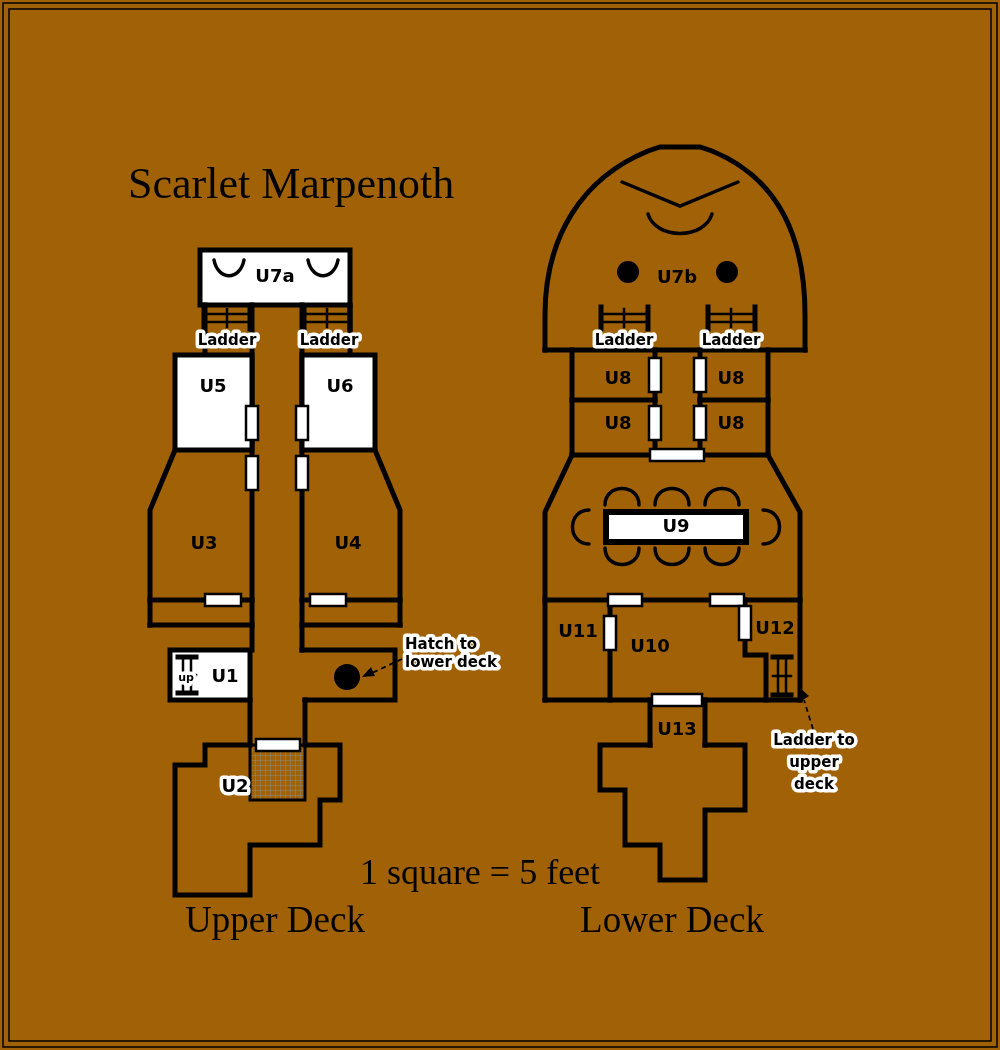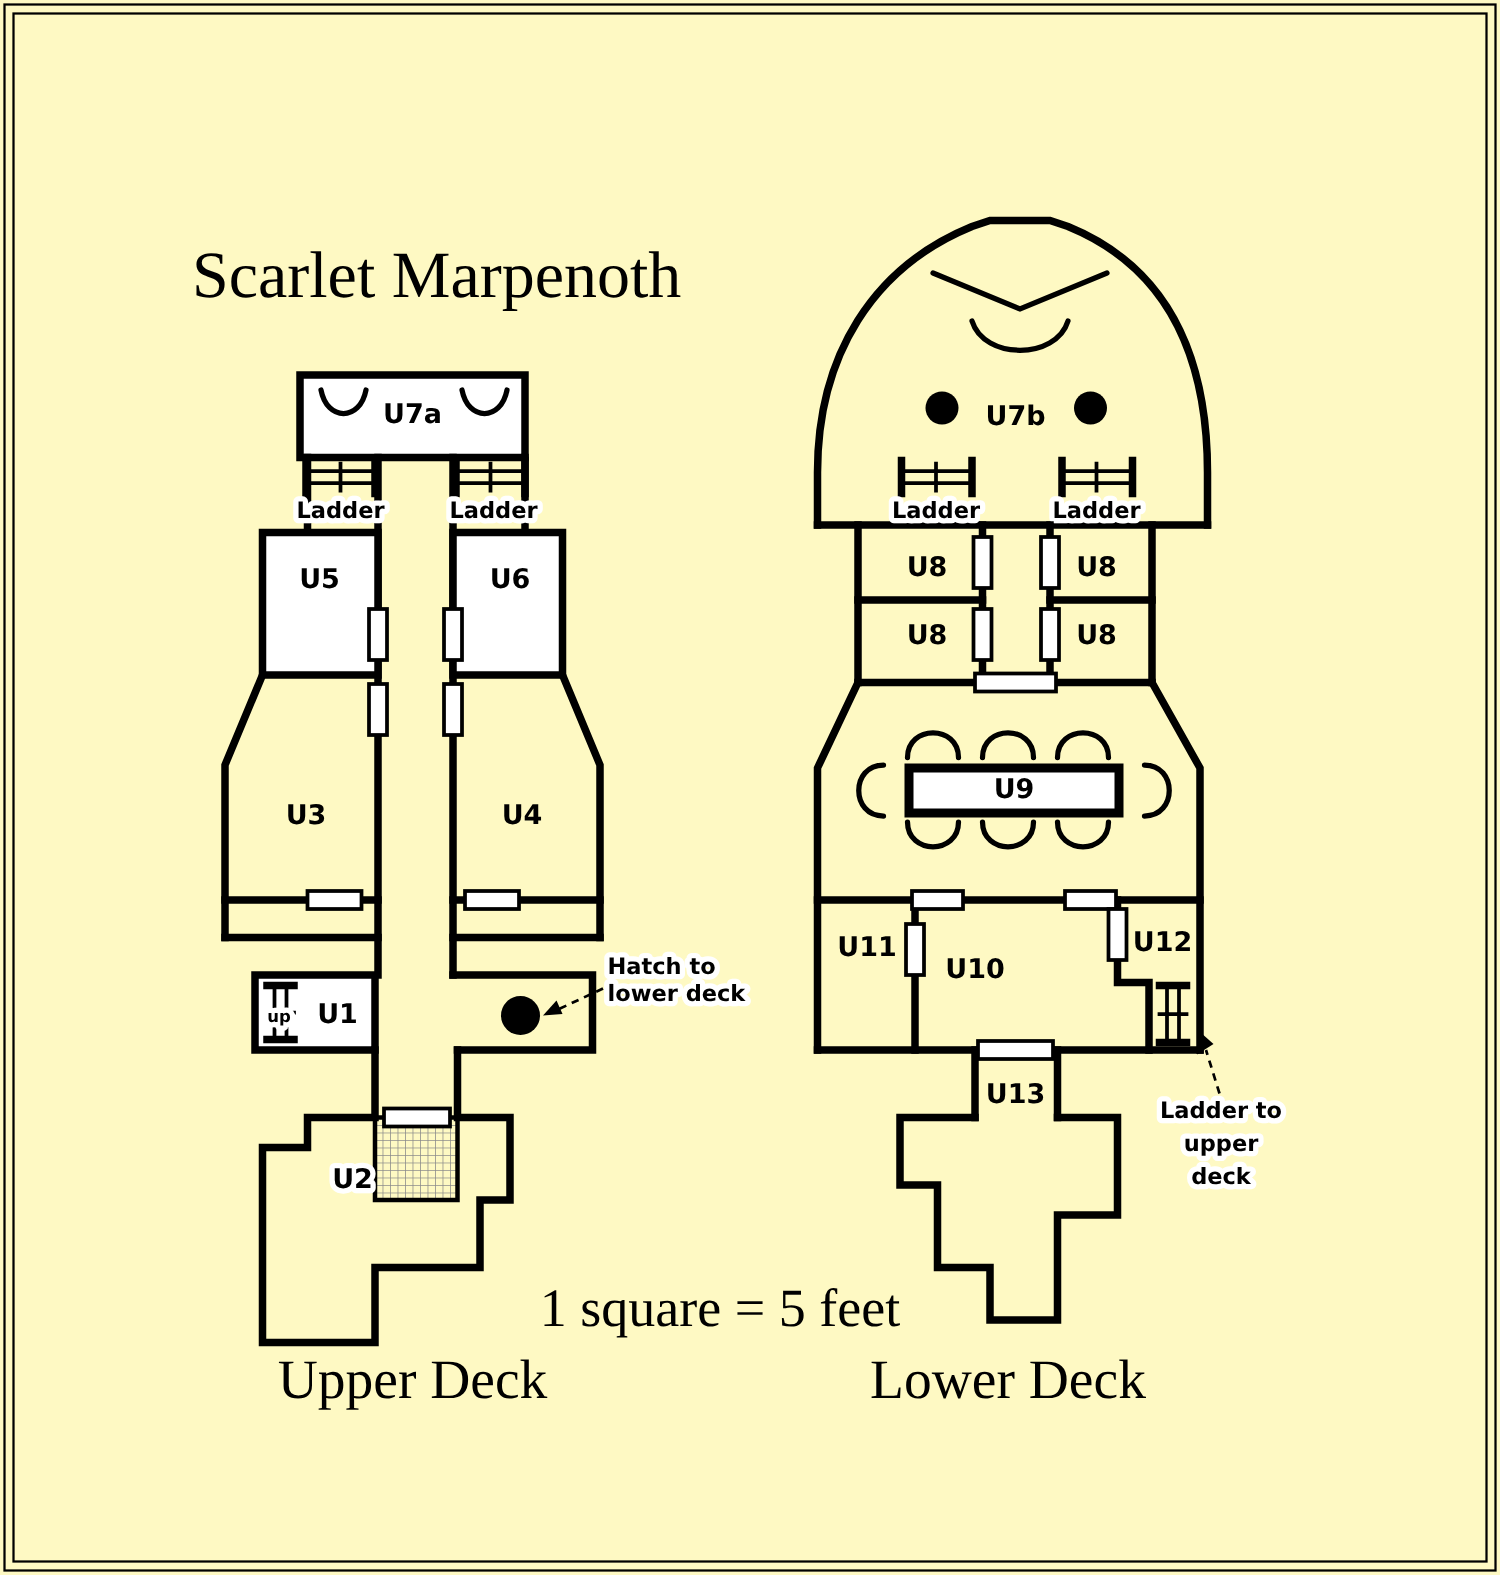--- a/index.html
+++ b/index.html
@@ -1,16 +1,16 @@
 <!DOCTYPE html>
 <html><head>
 <meta charset="utf-8">
 <style>
   html,body { margin:0; padding:0; background:#fff; }
-  .page { position:relative; width:1000px; height:1050px; background:#fef9c3; overflow:hidden; }
+  .page { position:relative; width:1000px; height:1050px; background:#a16207; overflow:hidden; }
   svg { display:block; }
   .wall   { fill:none; stroke:#000; stroke-width:5; stroke-linecap:square; stroke-linejoin:miter; }
   .wall-f { fill:#ffffff; stroke:#000; stroke-width:5; stroke-linejoin:miter; }
   .detail { fill:none; stroke:#000; stroke-width:3.5; stroke-linecap:round; }
   .table  { fill:#ffffff; stroke:#000; stroke-width:6; }
   .door   { fill:#ffffff; stroke:#000; stroke-width:2.5; }
   .rail   { fill:none; stroke:#000; stroke-width:2.5; stroke-linecap:square; }
   .cap    { fill:none; stroke:#000; stroke-width:5; stroke-linecap:square; }
   .dash   { fill:none; stroke:#000; stroke-width:1.8; stroke-dasharray:5 4; }
   .ink    { fill:#000; stroke:none; }

